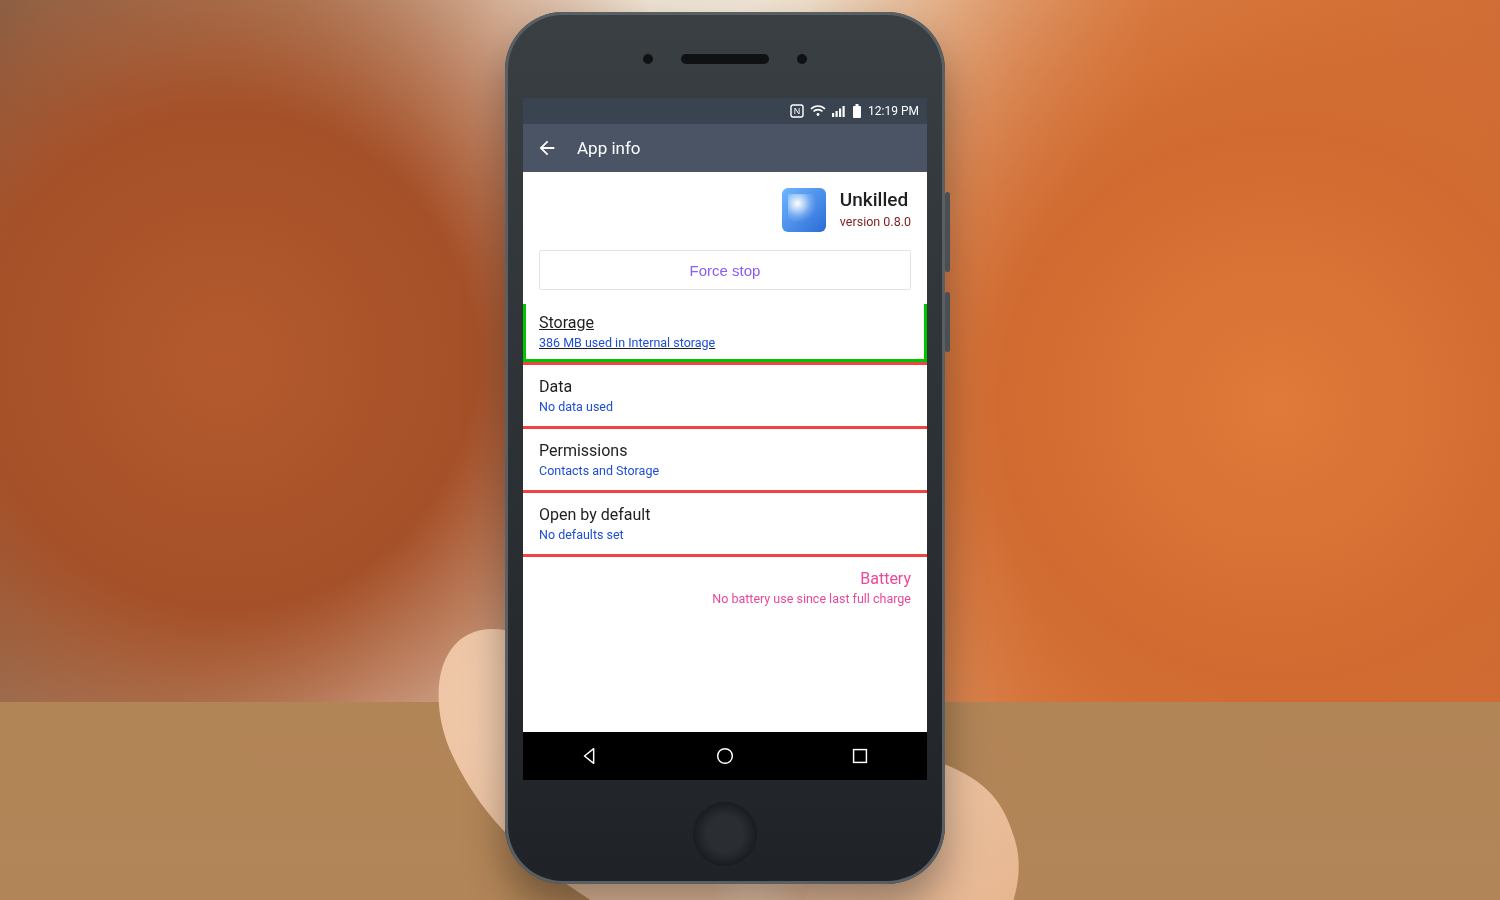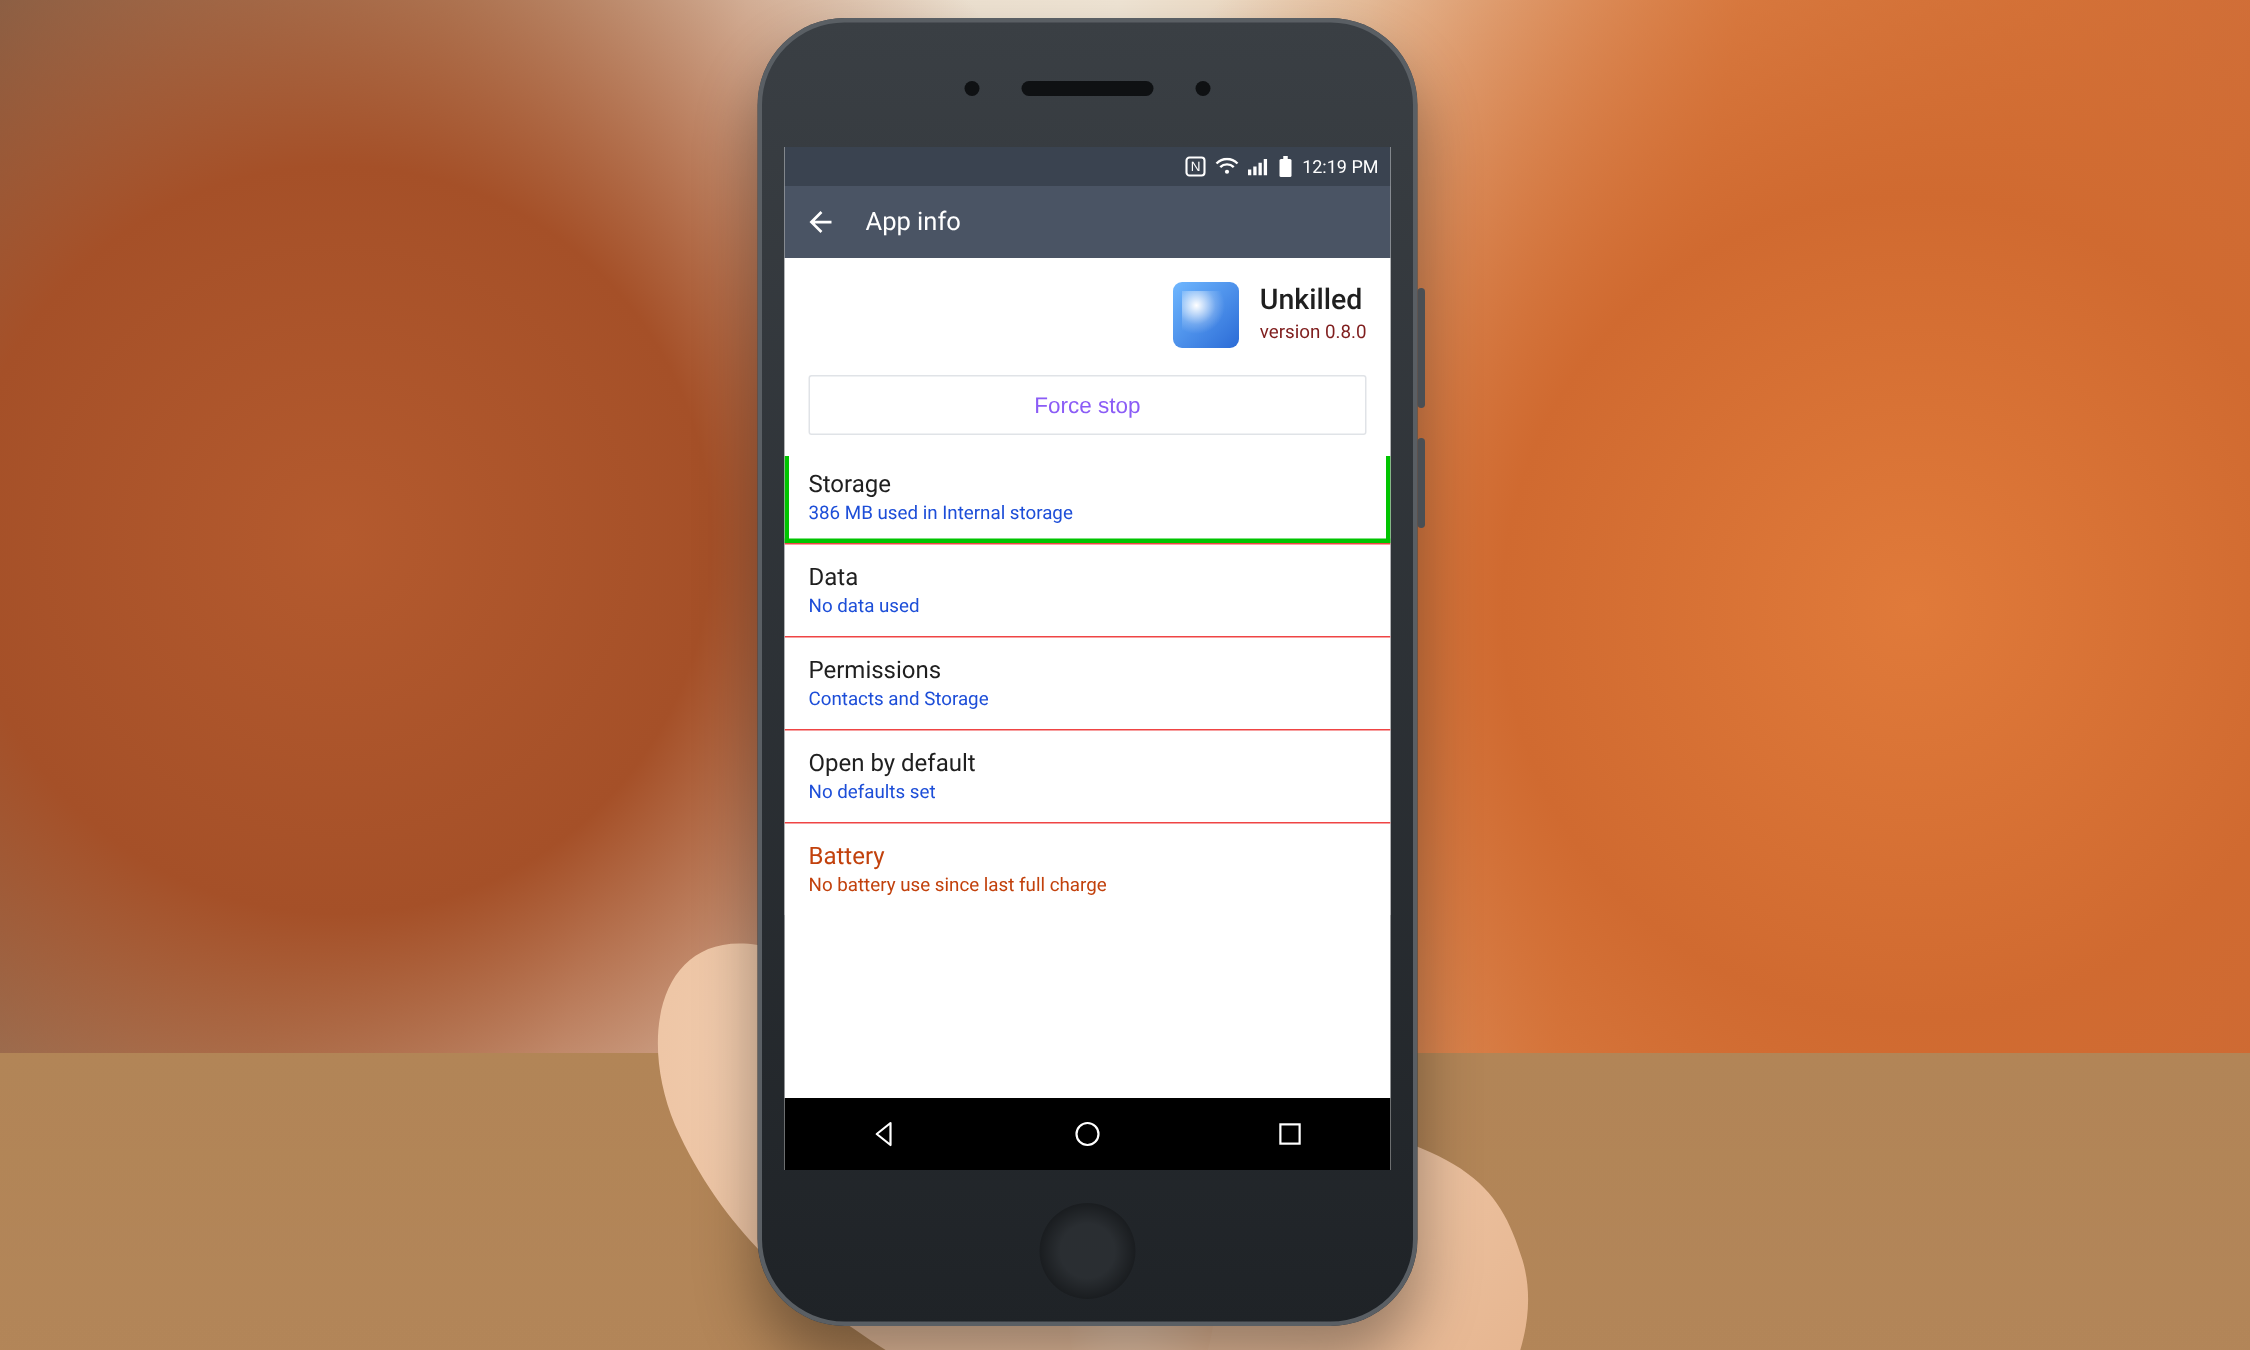--- a/index.html
+++ b/index.html
@@ -65,29 +65,30 @@
   .app-title{font-size:19px; font-weight:500;}
   .app-sub{font-size:12.5px; color:#7f1d1d; margin-top:3px;}
 
   .btn-row{display:flex; gap:14px; padding:10px 16px 14px;}
   .mdbtn{
     flex:1; height:40px; display:flex; align-items:center; justify-content:center;
     border:1px solid #e0e3e7; background:#fff; color:#8b5cf6; font-size:15px;
     border-radius:2px; cursor:pointer;
   }
 
-  .item{padding:12px 16px 12px; border-top:1px solid #ef4444;}
+  .item{padding:12px 16px 12px; border-top:3px solid #ef4444;}
   .item.first{border-top:none;}
   .item .t{font-size:16px;}
   .item .s{font-size:12.5px; color:#1d4ed8; margin-top:3px;}
-  .item.disabled .t,.item.disabled .s{color:#c2410c;}
+  .item.disabled .t,.item.disabled .s{color:#ec4899;text-align:right;}
 
   .highlight{
     position:relative; border:3px solid #00c400;
     padding:9px 13px 9px;
+    text-decoration:underline;
   }
   .highlight::before{content:none;}
 
   
   .navbar{position:absolute; left:0; right:0; bottom:0; height:48px; background:#000; display:flex; align-items:center; justify-content:space-around;}
   .navbar svg{display:block;}
 
   
   .hand{
     position:absolute; left:355px; top:420px; width:780px; height:520px;

